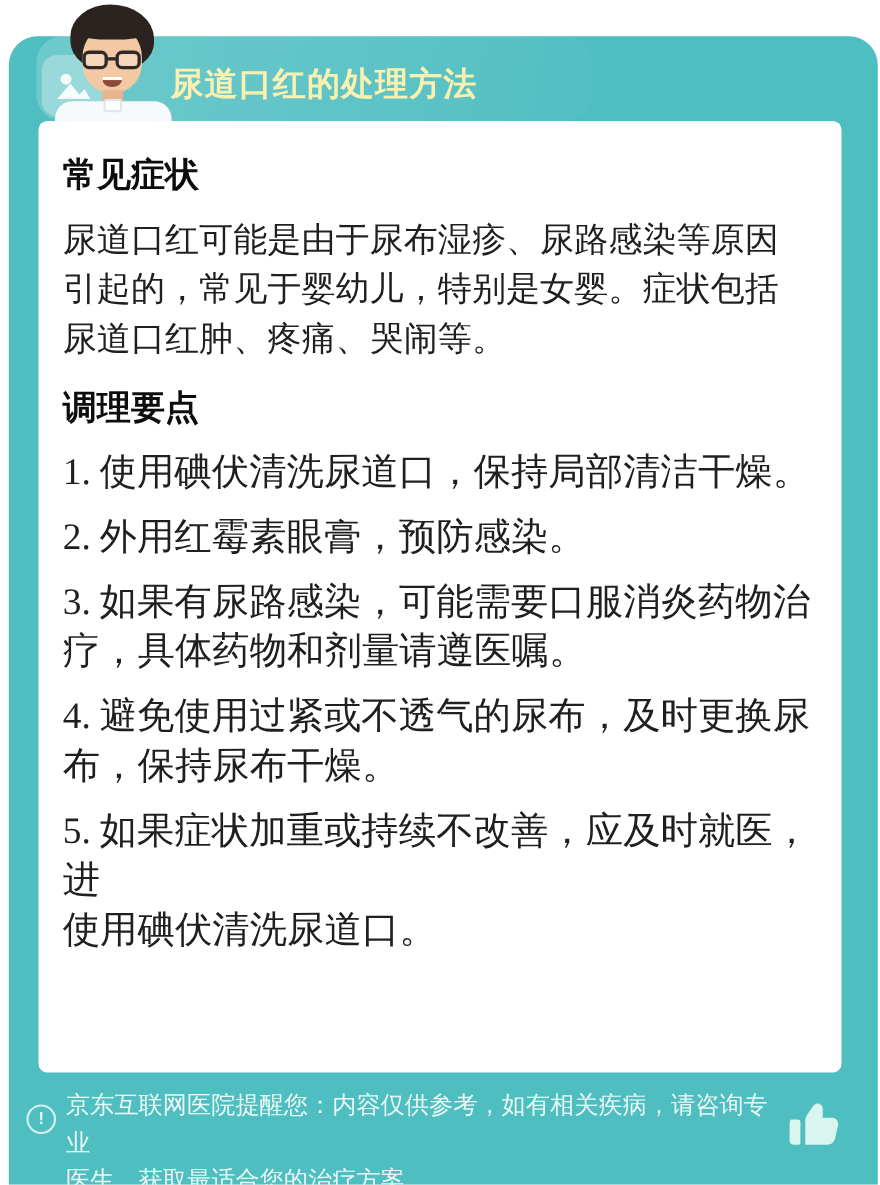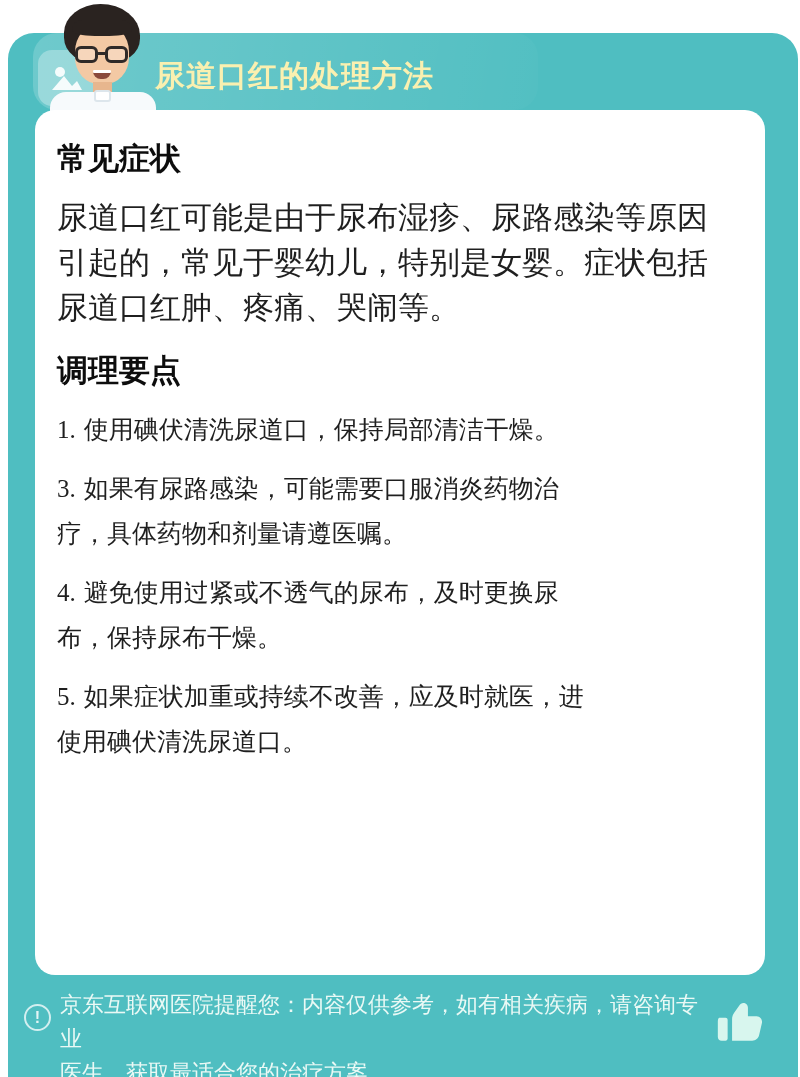--- a/index.html
+++ b/index.html
@@ -38,25 +38,25 @@
   .avatar .mouth{position:absolute;left:43px;top:66px;width:18px;height:9px;background:#8a4a3c;
         border-radius:2px 2px 12px 12px;border-top:3px solid #fff;}
   .avatar .neck{position:absolute;left:43px;top:78px;width:19px;height:14px;background:#e7b68e;}
   .avatar .shirt{position:absolute;left:0;top:88px;width:106px;height:26px;background:#f7fafc;
         border-radius:16px 16px 0 0;}
   .avatar .collar{position:absolute;left:44px;top:86px;width:17px;height:12px;background:#ffffff;
         border:2px solid #dde6ec;border-radius:3px;}
 
   
   .card{position:absolute;left:35px;top:110px;width:730px;min-height:865px;background:#ffffff;
-        border-radius:20px;padding:26px 22px 12px 22px;}
+        border-radius:8px;padding:26px 22px 12px 22px;}
   .card h2{margin:18px 0 14px 0;font-size:31px;line-height:45px;color:#0d0d0d;font-weight:bold;}
   .card h2:first-child{margin-top:0;}
   .card p{margin:0 0 16px 0;font-size:31px;line-height:45px;color:#1f1f1f;white-space:pre-line;}
-  .card .li{margin:0 0 14px 0;font-size:25px;line-height:45px;color:#1f1f1f;}
+  .card .li{margin:0 0 14px 0;font-size:34px;line-height:45px;color:#1f1f1f;}
   .card .num{font-family:"Liberation Serif","DejaVu Serif",serif;margin-right:8px;}
   .card .litext{white-space:pre-line;}
 
   
   .foot-text{position:absolute;left:60px;top:988px;width:652px;font-size:22px;line-height:34px;
         color:#EAF9F5;white-space:pre-line;}
   .info-badge{position:absolute;left:24px;top:1004px;width:27px;height:27px;border-radius:50%;
         border:2px solid rgba(255,255,255,.75);color:rgba(255,255,255,.85);
         display:flex;align-items:center;justify-content:center;font-size:16px;font-weight:bold;}
   .thumb{position:absolute;left:712px;top:994px;width:56px;height:56px;}
@@ -94,20 +94,21 @@
   <div class="card">
     <h2>常见症状</h2>
     <p>尿道口红可能是由于尿布湿疹、尿路感染等原因
 引起的，常见于婴幼儿，特别是女婴。症状包括
 尿道口红肿、疼痛、哭闹等。</p>
 
 
     <h2>调理要点</h2>
 
     <p class="li"><span class="num">1.</span><span class="litext">使用碘伏清洗尿道口，保持局部清洁干燥。</span></p>
+    <p class="li"><span class="num">2.</span><span class="litext">外用红霉素眼膏，预防感染。</span></p>
     <p class="li"><span class="num">3.</span><span class="litext">如果有尿路感染，可能需要口服消炎药物治
 疗，具体药物和剂量请遵医嘱。</span></p>
     <p class="li"><span class="num">4.</span><span class="litext">避免使用过紧或不透气的尿布，及时更换尿
 布，保持尿布干燥。</span></p>
     <p class="li"><span class="num">5.</span><span class="litext">如果症状加重或持续不改善，应及时就医，进
 使用碘伏清洗尿道口。</span></p>
   </div>
 
   <div class="info-badge">!</div>
   <div class="foot-text">京东互联网医院提醒您：内容仅供参考，如有相关疾病，请咨询专业

